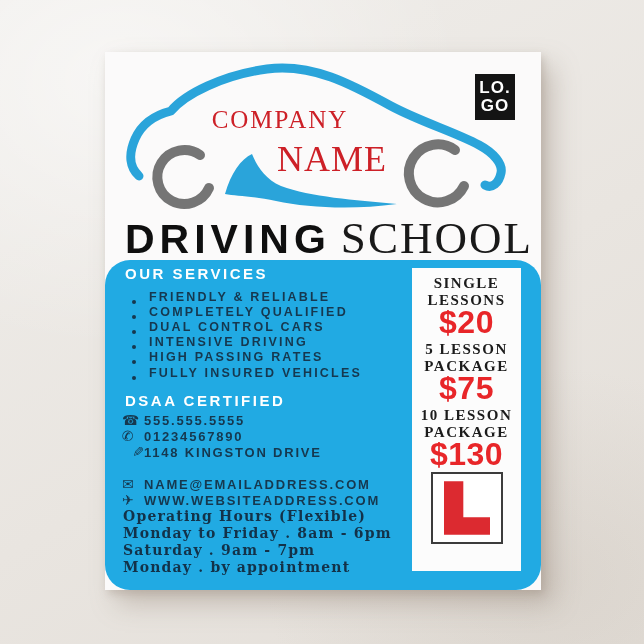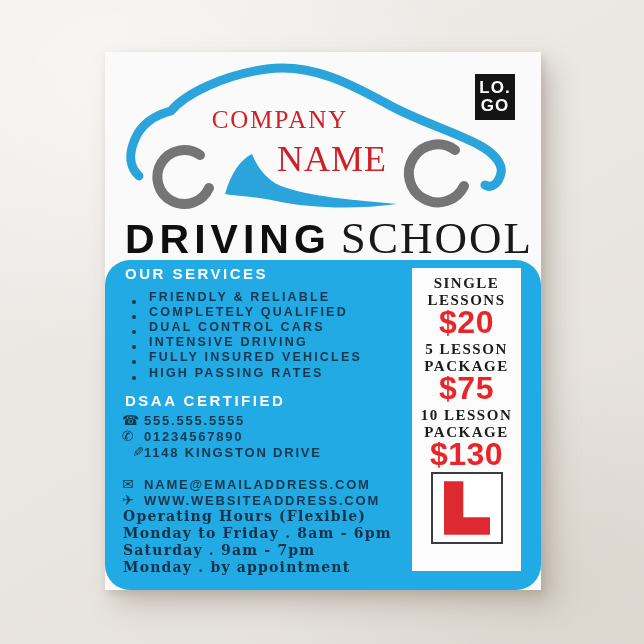--- a/index.html
+++ b/index.html
@@ -164,25 +164,25 @@
         <li>
             <span class="svc-dot"></span>
             <span class="svc-text">DUAL CONTROL CARS</span>
           </li>
         <li>
             <span class="svc-dot"></span>
             <span class="svc-text">INTENSIVE DRIVING</span>
           </li>
         <li>
             <span class="svc-dot"></span>
+            <span class="svc-text">HIGH PASSING RATES</span>
+          </li>
+        <li>
+            <span class="svc-dot"></span>
             <span class="svc-text">FULLY INSURED VEHICLES</span>
-          </li>
-        <li>
-            <span class="svc-dot"></span>
-            <span class="svc-text">HIGH PASSING RATES</span>
           </li>
       </ul>
 
       <div class="dsaa-head">DSAA CERTIFIED</div>
 
       <div class="c-row row-phone">
         <span class="icn">☎</span>
         <span>555.555.5555</span>
       </div>
       <div class="c-row row-mobile">

